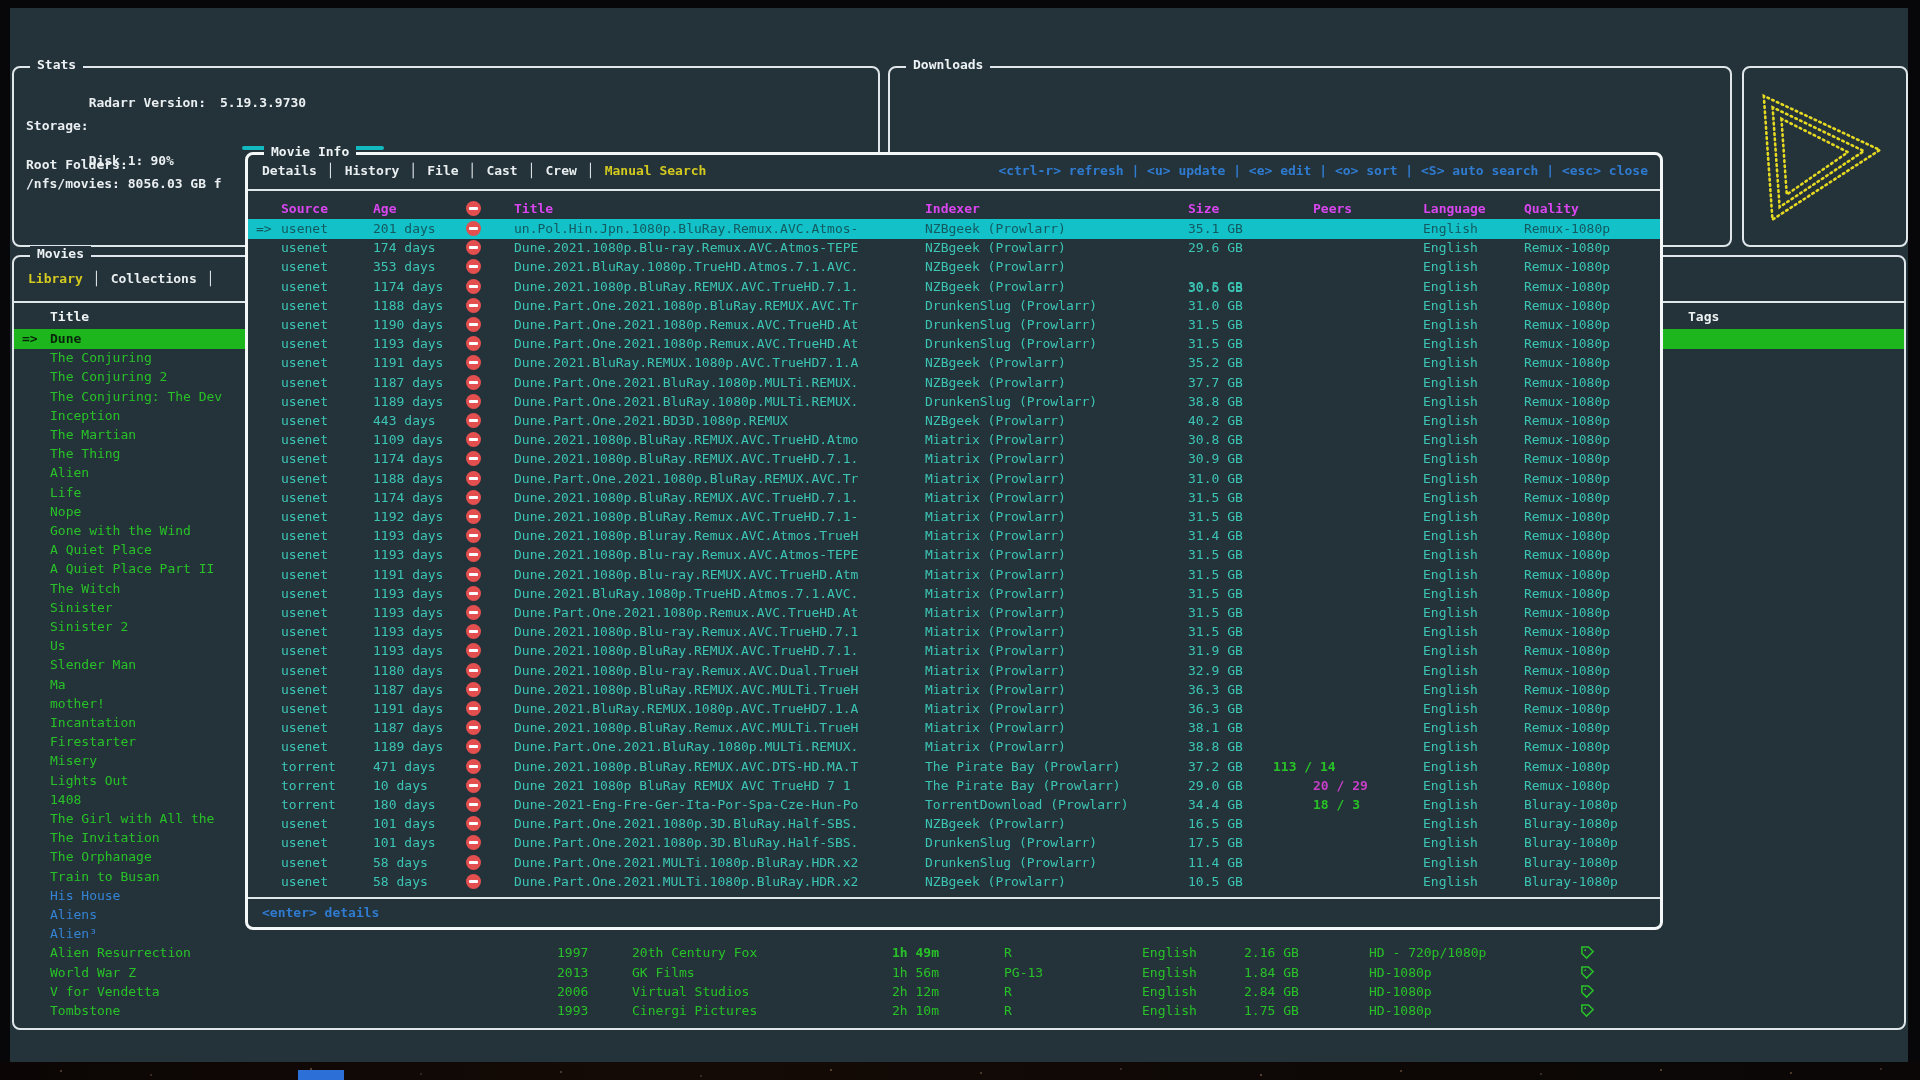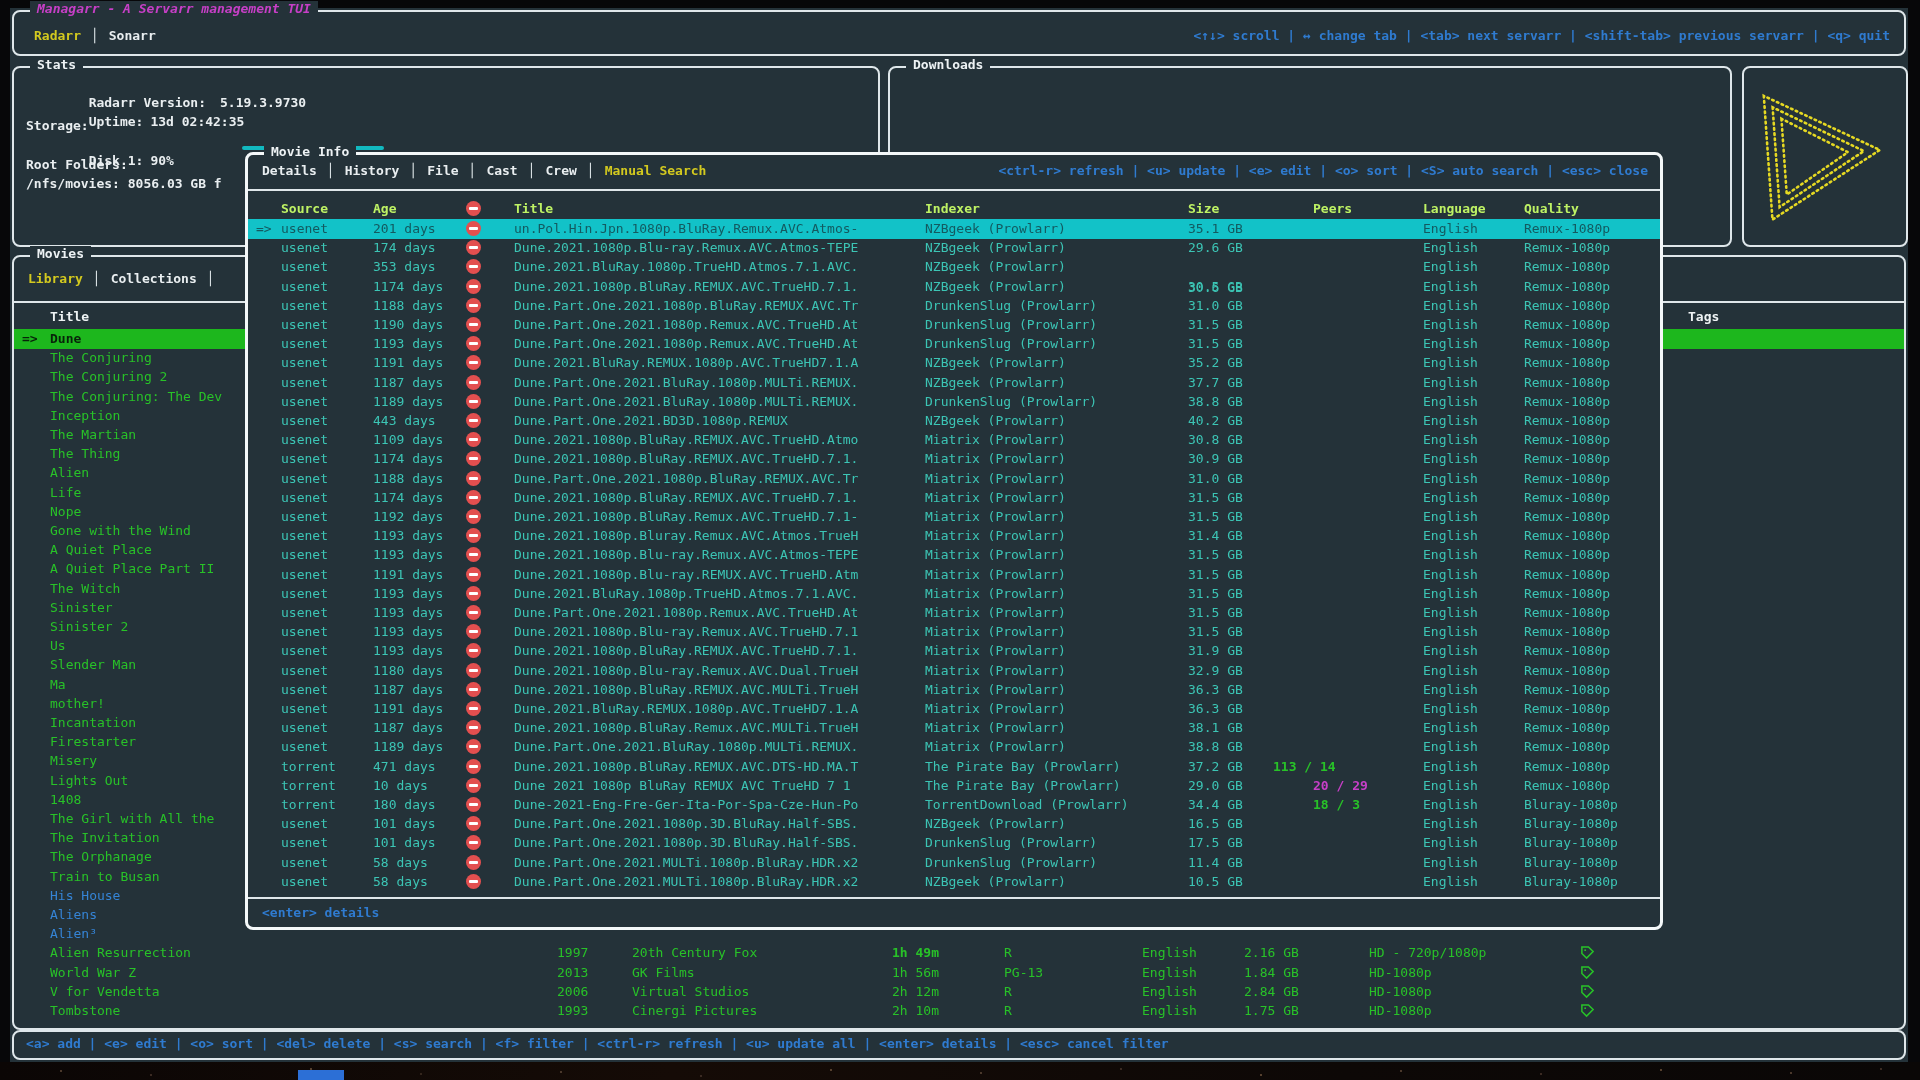--- a/index.html
+++ b/index.html
@@ -16,21 +16,21 @@
   .tabsep{color:#dfe7ea;margin:0 10px;font-weight:normal;}
   .keybinds{color:#2f7bd0;font-weight:bold;white-space:pre;}
   .top-keybinds{position:absolute;right:14px;top:16px;}
   .hline{position:absolute;height:2px;background:#dfe7ea;}
   .statline{position:absolute;left:12px;color:#e9eef0;font-weight:bold;white-space:pre;}
   .statval{margin-left:7px;}
   .statval.wide{margin-left:14px;}
   .diskbar{position:absolute;left:216px;top:8px;width:142px;height:4px;background:#12b9c0;border-radius:2px;}
   
   .modal{z-index:5;border:3px solid #f4f8f9;}
-  .mheader{position:absolute;left:0;top:44px;width:100%;height:20px;color:#bef264;font-weight:bold;}
+  .mheader{position:absolute;left:0;top:44px;width:100%;height:20px;color:#d946ef;font-weight:bold;}
   .cell{position:absolute;top:0;line-height:20px;white-space:pre;}
   .mrow{position:absolute;left:0;width:100%;height:20px;color:#3cc5b5;}
   .mrow.selected{background:#12c2c8;color:#135a60;}
   .peers-green{color:#28c228;font-weight:bold;}
   .peers-magenta{color:#c73fc7;font-weight:bold;}
   .reject{position:absolute;width:15px;height:15px;border-radius:50%;background:#e34f4f;top:2px;}
   .reject::after{content:"";position:absolute;left:3px;top:6px;width:9px;height:3px;background:#fff;border-radius:1px;}
   
   .mvrow{position:absolute;left:0;width:100%;height:20px;color:#28c228;}
   .mvrow.blue{color:#3584d6;}
@@ -47,33 +47,25 @@
                     1120px 6px #3a2a22,1260px 12px #55402e,1400px 8px #4a382b,1540px 11px #3a2a22,
                     1660px 7px #55402e,1790px 10px #4a382b,1880px 6px #3a2a22;}
   .taskbar-hint{position:absolute;left:298px;top:1070px;width:46px;height:10px;background:#2c6fd6;}
 </style>
 </head>
 <body>
 
 <div class="screen">
   <div class="term">
 
-    <div class="panel" style="left:2px;top:2px;width:1894px;height:46px;">
-      <div class="panel-title magenta italic">Managarr - A Servarr management TUI</div>
-      <div class="tabs" id="app-tabs"><span class="tab yellow">Radarr</span><span class="tabsep">│</span><span class="tab white">Sonarr</span></div>
-      <div class="keybinds top-keybinds">&lt;↑↓&gt; scroll | ↔ change tab | &lt;tab&gt; next servarr | &lt;shift-tab&gt; previous servarr | &lt;q&gt; quit</div>
-    </div>
 
     <div class="panel" style="left:2px;top:58px;width:868px;height:181px;">
       <div class="panel-title">Stats</div>
       <div class="statline" style="top:12px;">
         <span>Radarr Version:</span><span class="statval wide">5.19.3.9730</span>
-      </div>
-      <div class="statline" style="top:31.2px;">
-        <span>Uptime:</span><span class="statval">13d 02:42:35</span>
       </div>
       <div class="statline" style="top:50.4px;">Storage:</div>
       <div class="statline" style="top:69.6px;">
         <span>Disk 1:</span><span class="statval">90%</span>
         <span class="diskbar"></span>
       </div>
       <div class="statline" style="top:88.8px;">Root Folders:</div>
       <div class="statline" style="top:108px;">/nfs/movies: 8056.03 GB f</div>
     </div>
 
@@ -625,23 +617,20 @@
             <span class="cell" style="left: 677px;">NZBgeek (Prowlarr)</span>
             <span class="cell" style="left: 940px;">10.5 GB</span>
             <span class="cell" style="left: 1175px;">English</span>
             <span class="cell" style="left: 1276px;">Bluray-1080p</span>
           </div>
         </div>
       <div class="hline" style="left:0;right:0;top:742px;"></div>
       <div class="keybinds" style="position:absolute;left:14px;top:750px;">&lt;enter&gt; details</div>
     </div>
 
-    <div class="panel bottombar" style="left:2px;top:1022px;width:1894px;height:30px;">
-      <div class="keybinds" style="position:absolute;left:12px;top:4px;">&lt;a&gt; add | &lt;e&gt; edit | &lt;o&gt; sort | &lt;del&gt; delete | &lt;s&gt; search | &lt;f&gt; filter | &lt;ctrl-r&gt; refresh | &lt;u&gt; update all | &lt;enter&gt; details | &lt;esc&gt; cancel filter</div>
-    </div>
 
   </div>
 
   <div class="wallpaper">
     <div class="stars"></div>
   </div>
   <div class="taskbar-hint"></div>
 </div>
 
 </body></html>

